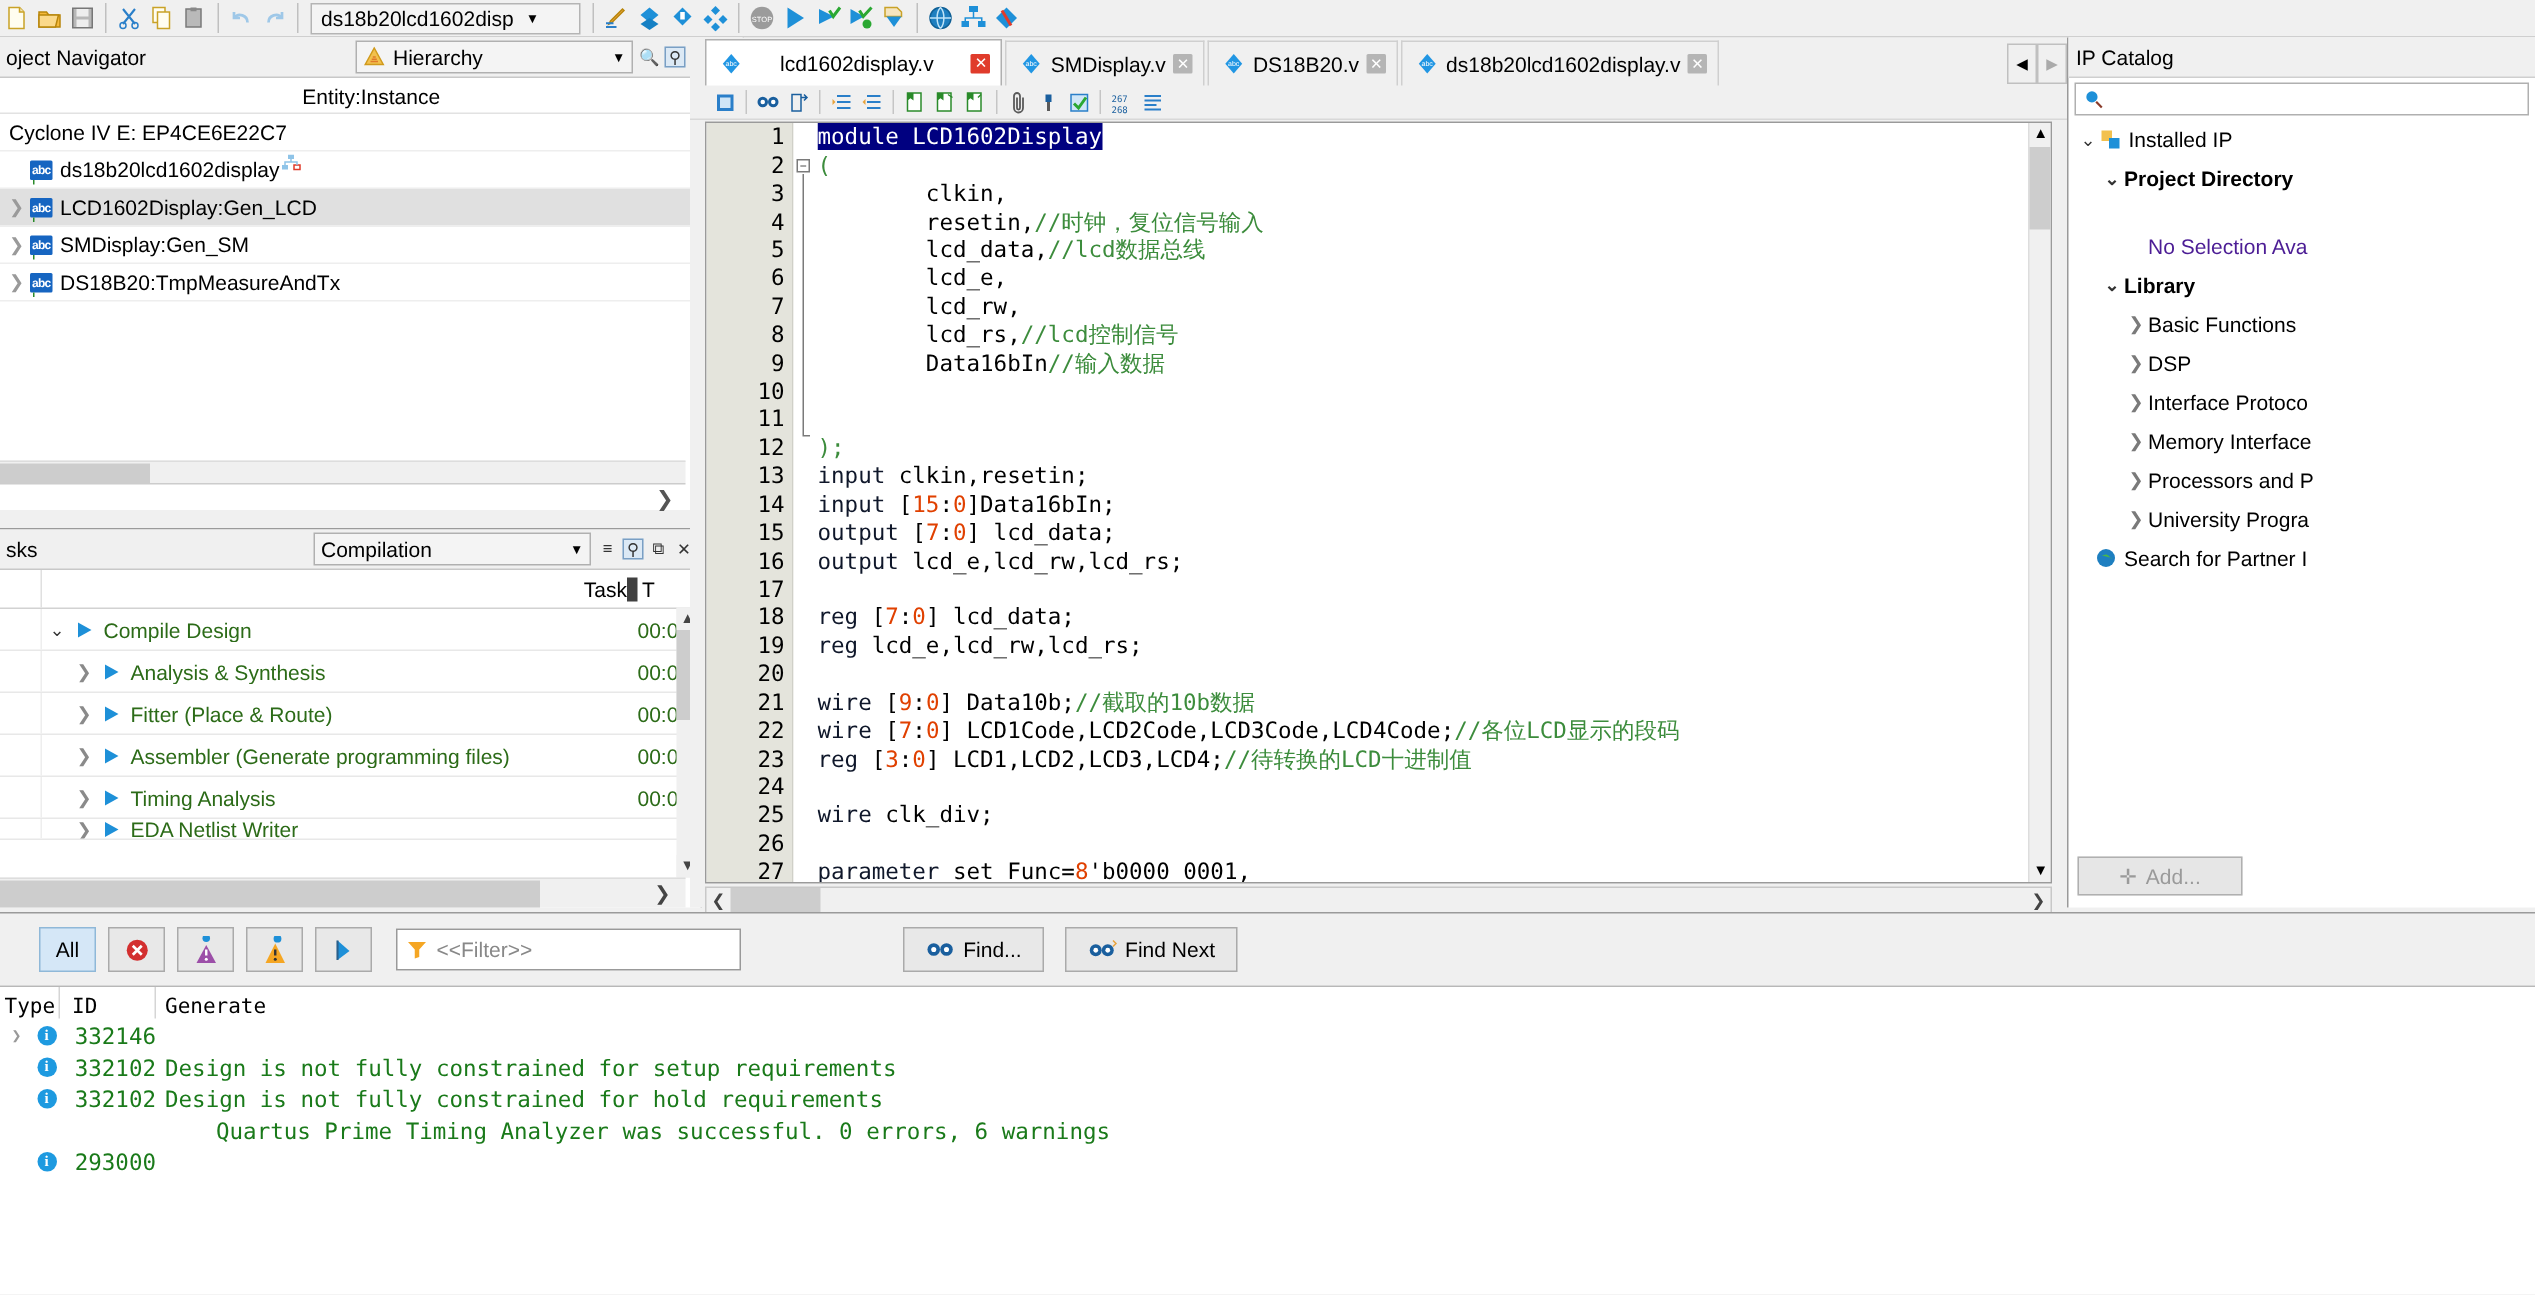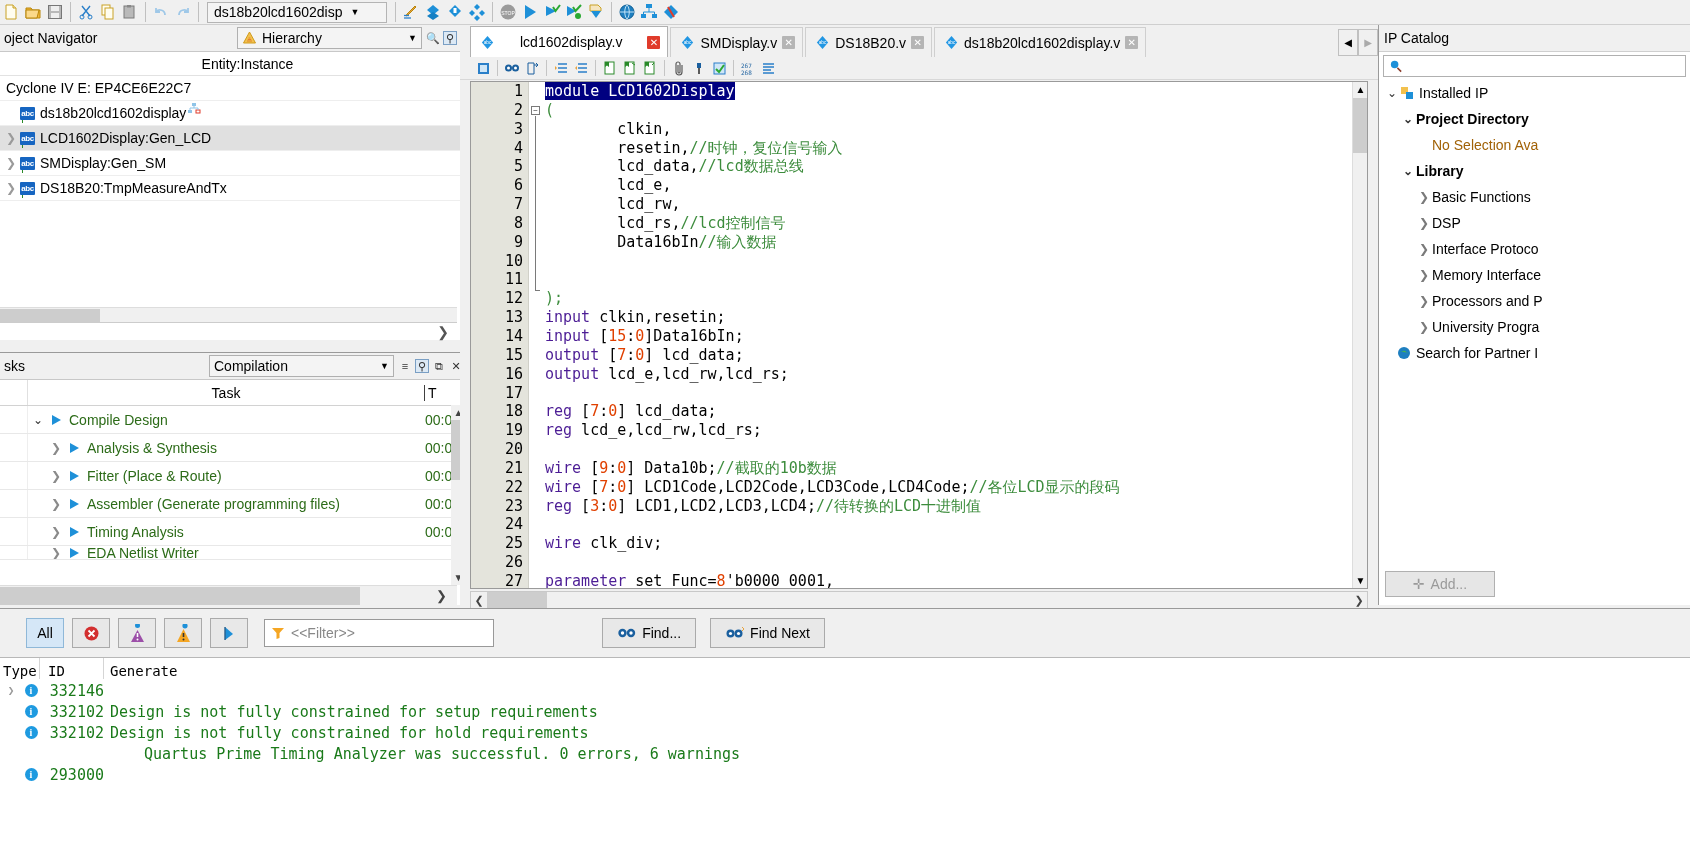--- a/index.html
+++ b/index.html
@@ -78,21 +78,21 @@
 
   .tasks-panel {
     position:absolute; left:0; top:352px; width:468px; height:253px;
     background:#fff; border-right:1px solid #9a9a9a; border-top:1px solid #9a9a9a;
   }
   .task-col-hdr {
     height:26px; display:flex; align-items:center; border-bottom:1px solid #d2d2d2;
     background:#fff; font-size:14px;
   }
   .task-col-hdr .c1 { width:28px; border-right:1px solid #e0e0e0; height:100%; }
-  .task-col-hdr .c2 { flex:1; text-align:center; border-right:1px solid #404040; }
+  .task-col-hdr .c2 { flex:1; text-align:right; border-right:7px solid #404040; }
   .task-col-hdr .c3 { width:42px; text-align:left; padding-left:3px; }
   .task-row {
     height:28px; display:flex; align-items:center; border-bottom:1px solid #e8e8e8;
     font-size:14px; color:#2c6b18;
   }
   .task-row .gut { width:28px; height:100%; border-right:1px solid #eee; flex:0 0 28px;}
   .task-row .body { flex:1; display:flex; align-items:center; white-space:nowrap; overflow:hidden;}
   .task-row .tm { width:42px; color:#2c6b18; flex:0 0 42px; }
   .tw { width:20px; text-align:center; color:#8a8a8a; font-size:12px; flex:0 0 20px;}
   .tw.open { color:#333; }
@@ -159,21 +159,21 @@
     background:#fff; font-size:8px; line-height:7px; text-align:center; color:#333;
   }
   .fold-line { position:absolute; left:6px; width:1px; background:#7a7a7a; }
   .fold-foot { position:absolute; width:5px; height:1px; background:#7a7a7a; }
   .codelines {
     position:absolute; left:74px; top:0; right:16px; height:100%;
     font-family:"DejaVu Sans Mono", monospace; font-size:15px;
     white-space:pre; overflow:hidden;
   }
   .codelines .cl { height:18.85px; line-height:18.85px; }
-  .kw { color:#4c1d95; }
+  .kw { color:#0f172a; }
   .num { color:#e04000; }
   .cmt { color:#3c8c3c; }
   .hl { background:#000080; color:#fff; }
   .code-vscroll {
     position:absolute; right:0; top:0; width:15px; height:100%; background:#f0f0f0;
     border-left:1px solid #ddd;
   }
   .code-vscroll .arw { width:15px; height:15px; display:flex; align-items:center; justify-content:center; font-size:10px; }
   .code-vscroll .thumb { position:absolute; top:16px; left:0; width:15px; height:55px; background:#cdcdcd; }
   .code-hscroll {
@@ -196,21 +196,21 @@
     display:flex; align-items:center; padding-left:5px; gap:5px;
   }
   .ip-search input {
     border:none; outline:none; font-family:"Liberation Sans", sans-serif; font-size:13px;
     width:100%; background:transparent;
   }
   .ip-row { height:26px; display:flex; align-items:center; font-size:14px; white-space:nowrap; }
   .ip-row .tw2 { width:16px; text-align:center; color:#7a7a7a; font-size:12px; flex:0 0 16px;}
   .ip-row .tw2.dark { color:#333; }
   .ip-row.bold { font-weight:bold; }
-  .ip-row.muted { color:#a16207; }
+  .ip-row.muted { color:#4c1d95;margin-top:19px; }
   .ip-add {
     position:absolute; left:6px; bottom:8px; width:110px; height:26px;
     background:#e6e6e6; border:1px solid #b0b0b0; display:flex; align-items:center;
     justify-content:center; gap:6px; color:#9a9a9a; font-size:14px;
   }
 
   
   .msg-panel {
     position:absolute; left:0; top:608px; width:1690px; height:255px; background:#f0f0f0;
     border-top:1px solid #9a9a9a;

